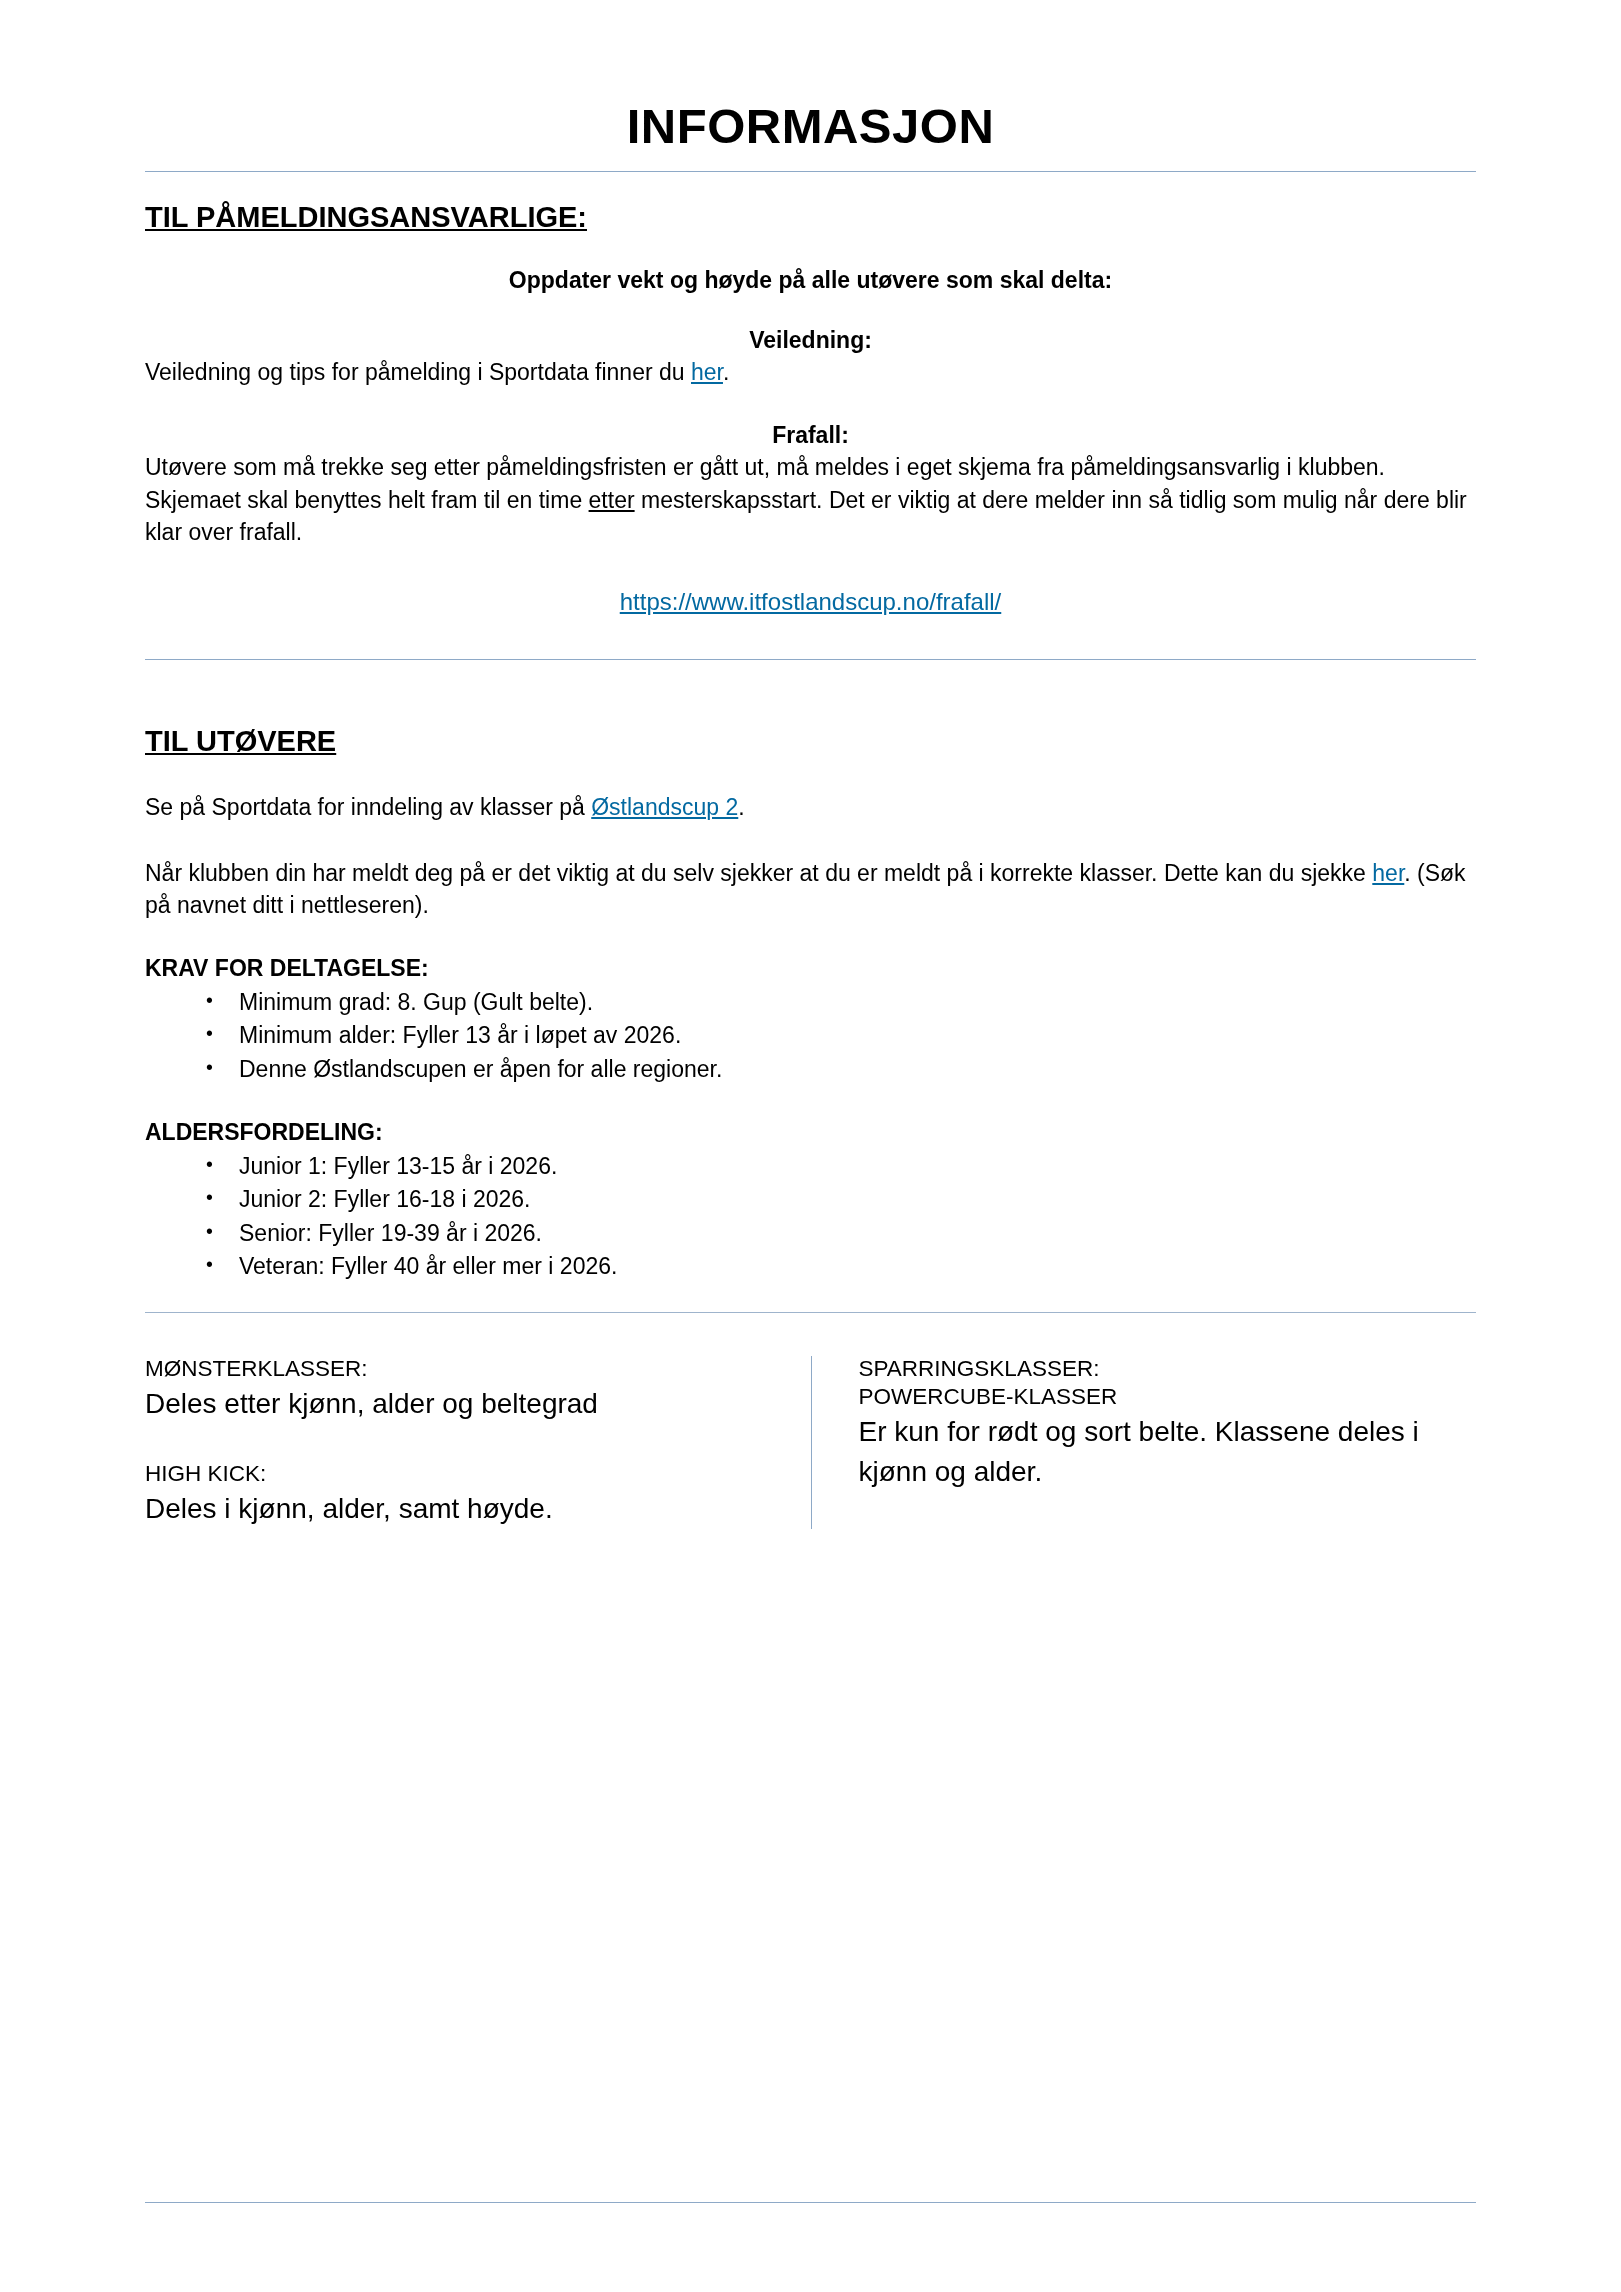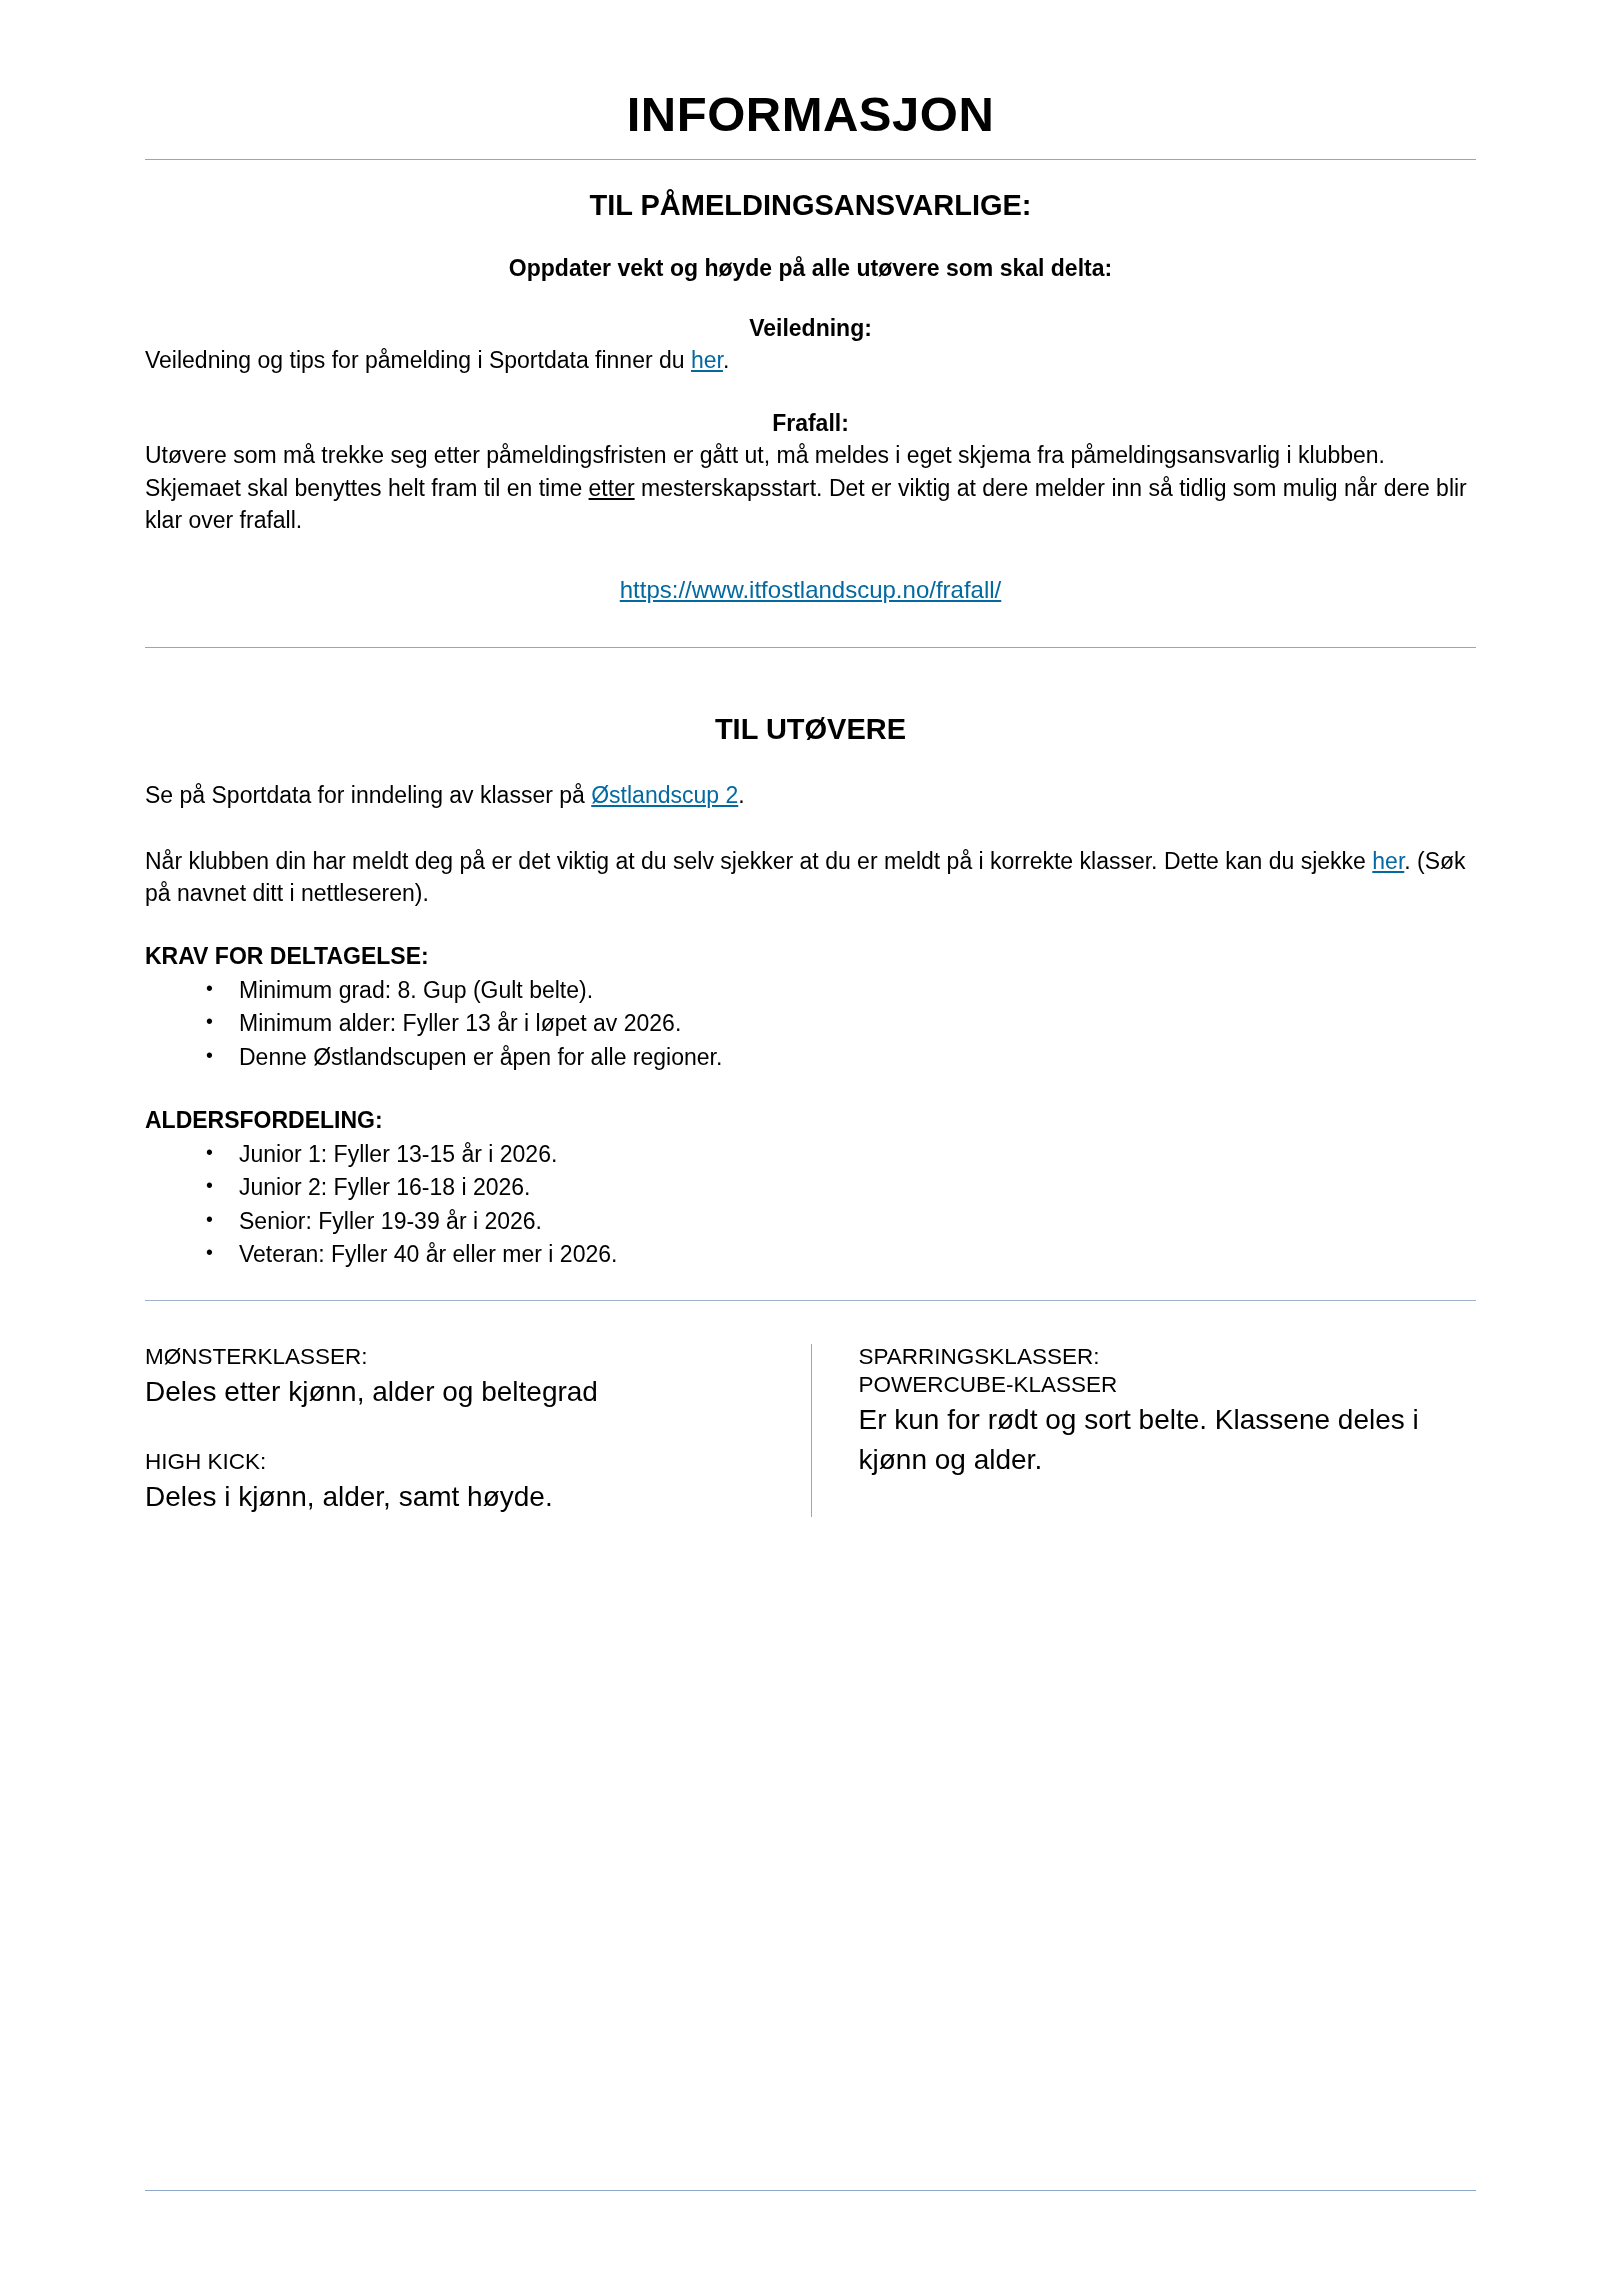--- a/index.html
+++ b/index.html
@@ -18,37 +18,38 @@
     width: 1621px;
     height: 2293px;
     box-sizing: border-box;
     padding: 0 145px;
   }
   .doc-title {
     text-align: center;
     font-size: 49px;
     font-weight: bold;
     letter-spacing: 0.5px;
-    margin: 4px;
+    margin: 16px;
     padding-top: 84px;
     line-height: 1.1;
   }
   .rule {
     border: none;
     border-top: 1.5px solid #8ea9c7;
     margin: 17.6px 0 0 0;
     height: 0;
   }
   .rule.thin {
     border-top: 1px solid #9fb4cc;
   }
   .section-heading {
-    text-align: center;
+    text-align: left;
     font-size: 29px;
     font-weight: bold;
+    text-decoration: underline;
     margin: 29px 0 0 0;
   }
   .section-heading.utovere {
     margin-top: 65px;
   }
   .body-text {
     font-size: 23px;
     line-height: 1.42;
     margin: 0;
   }

